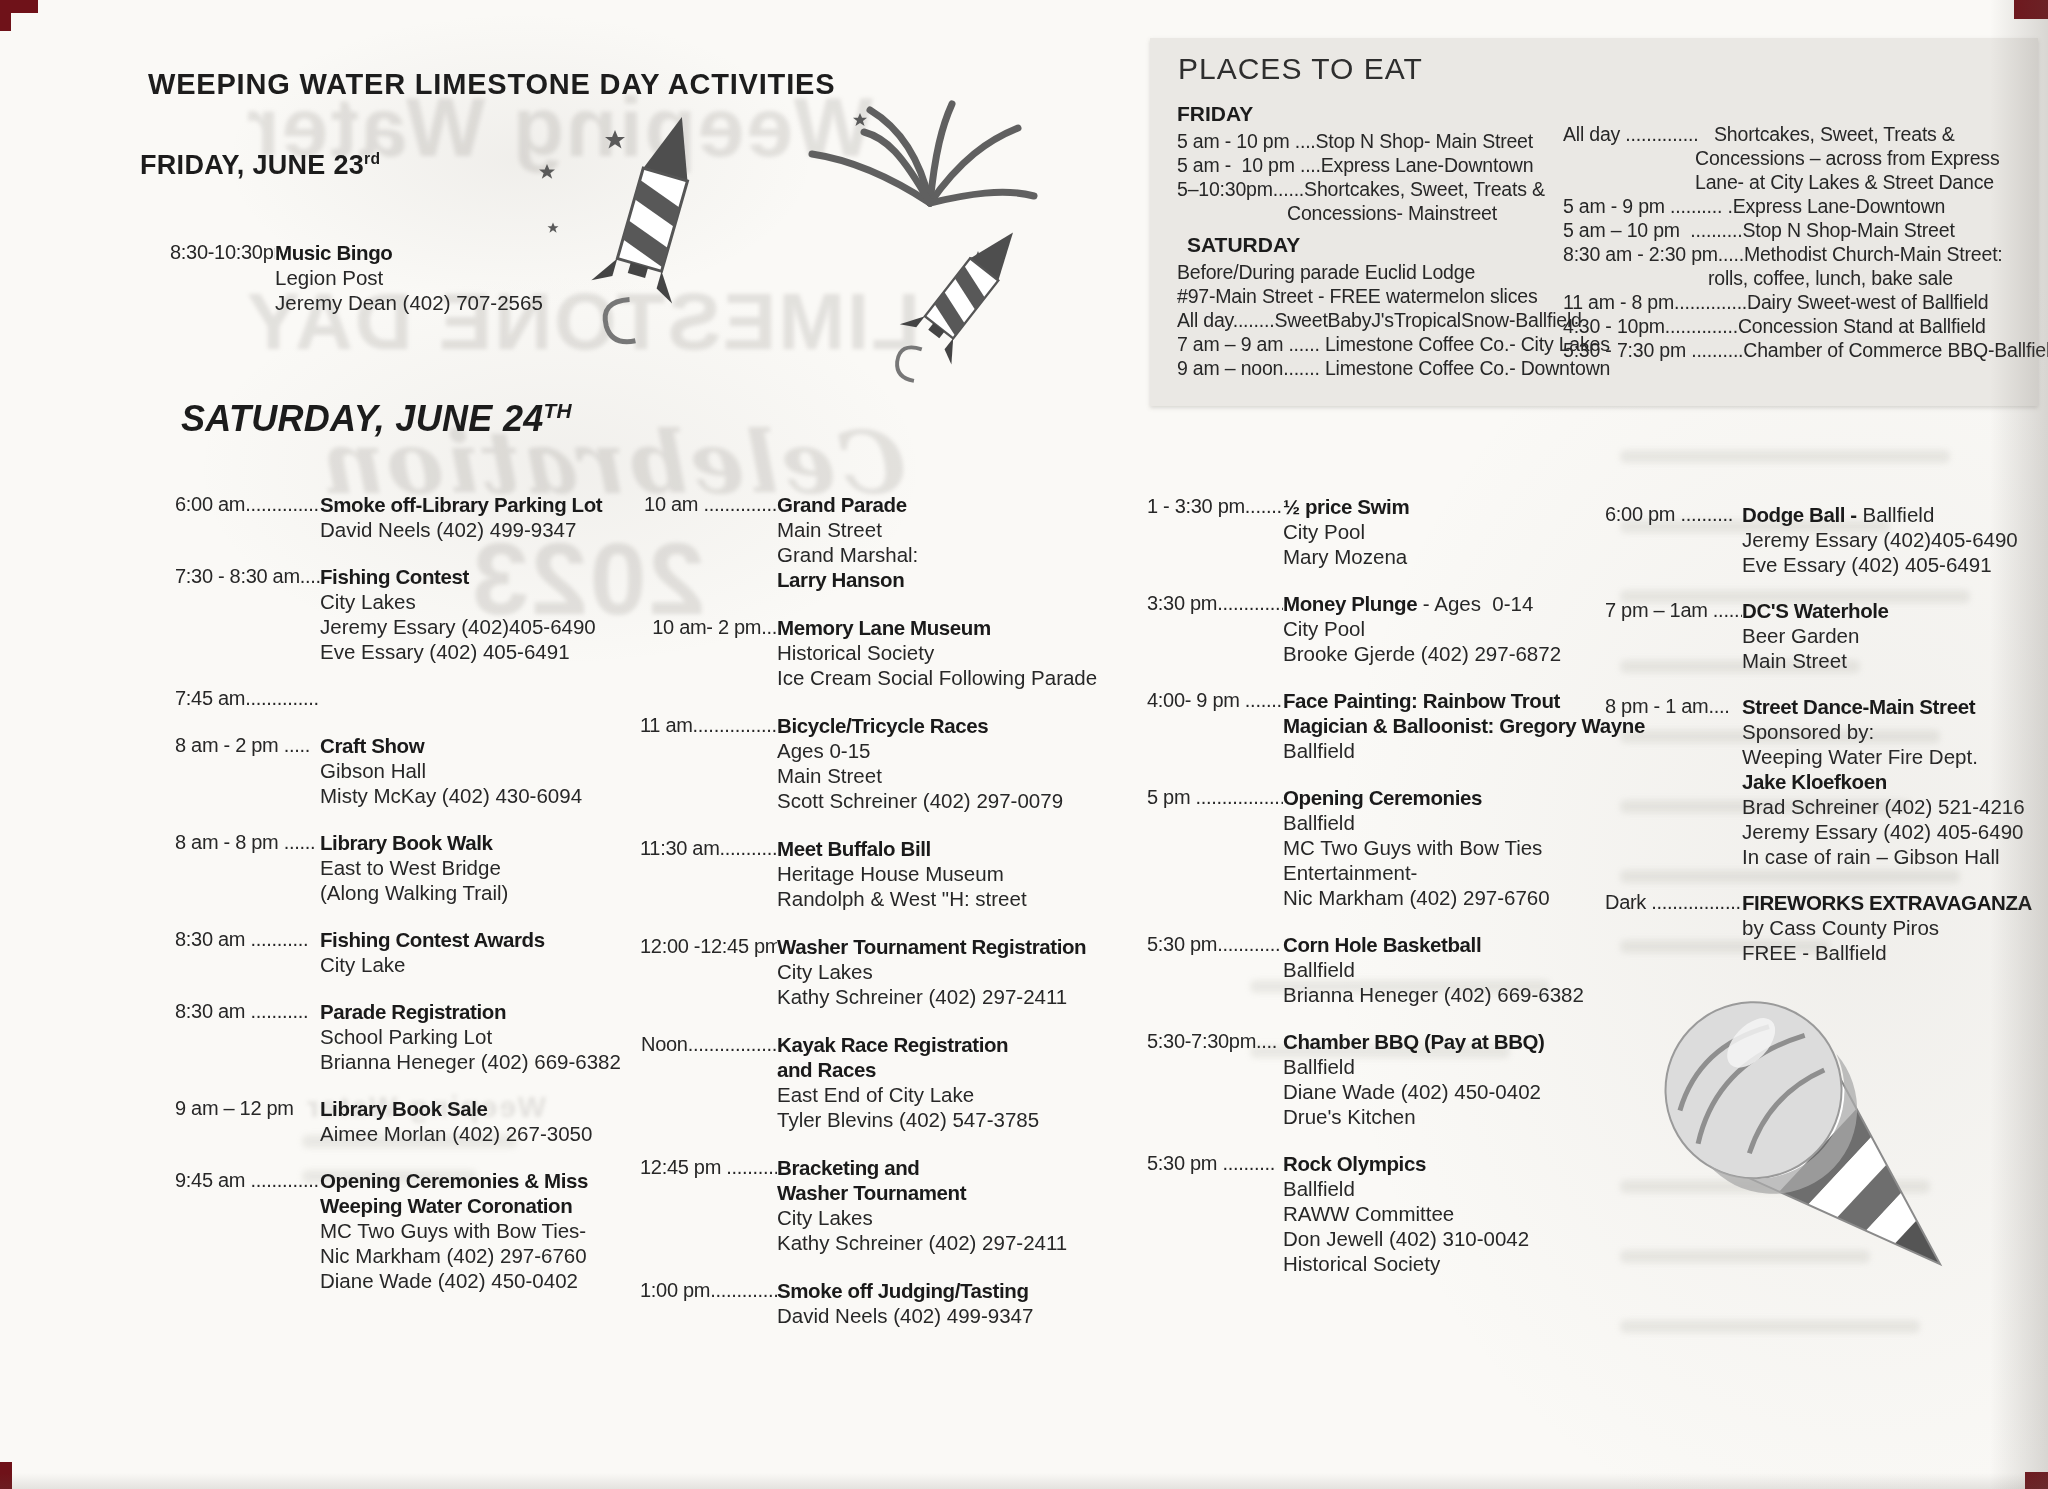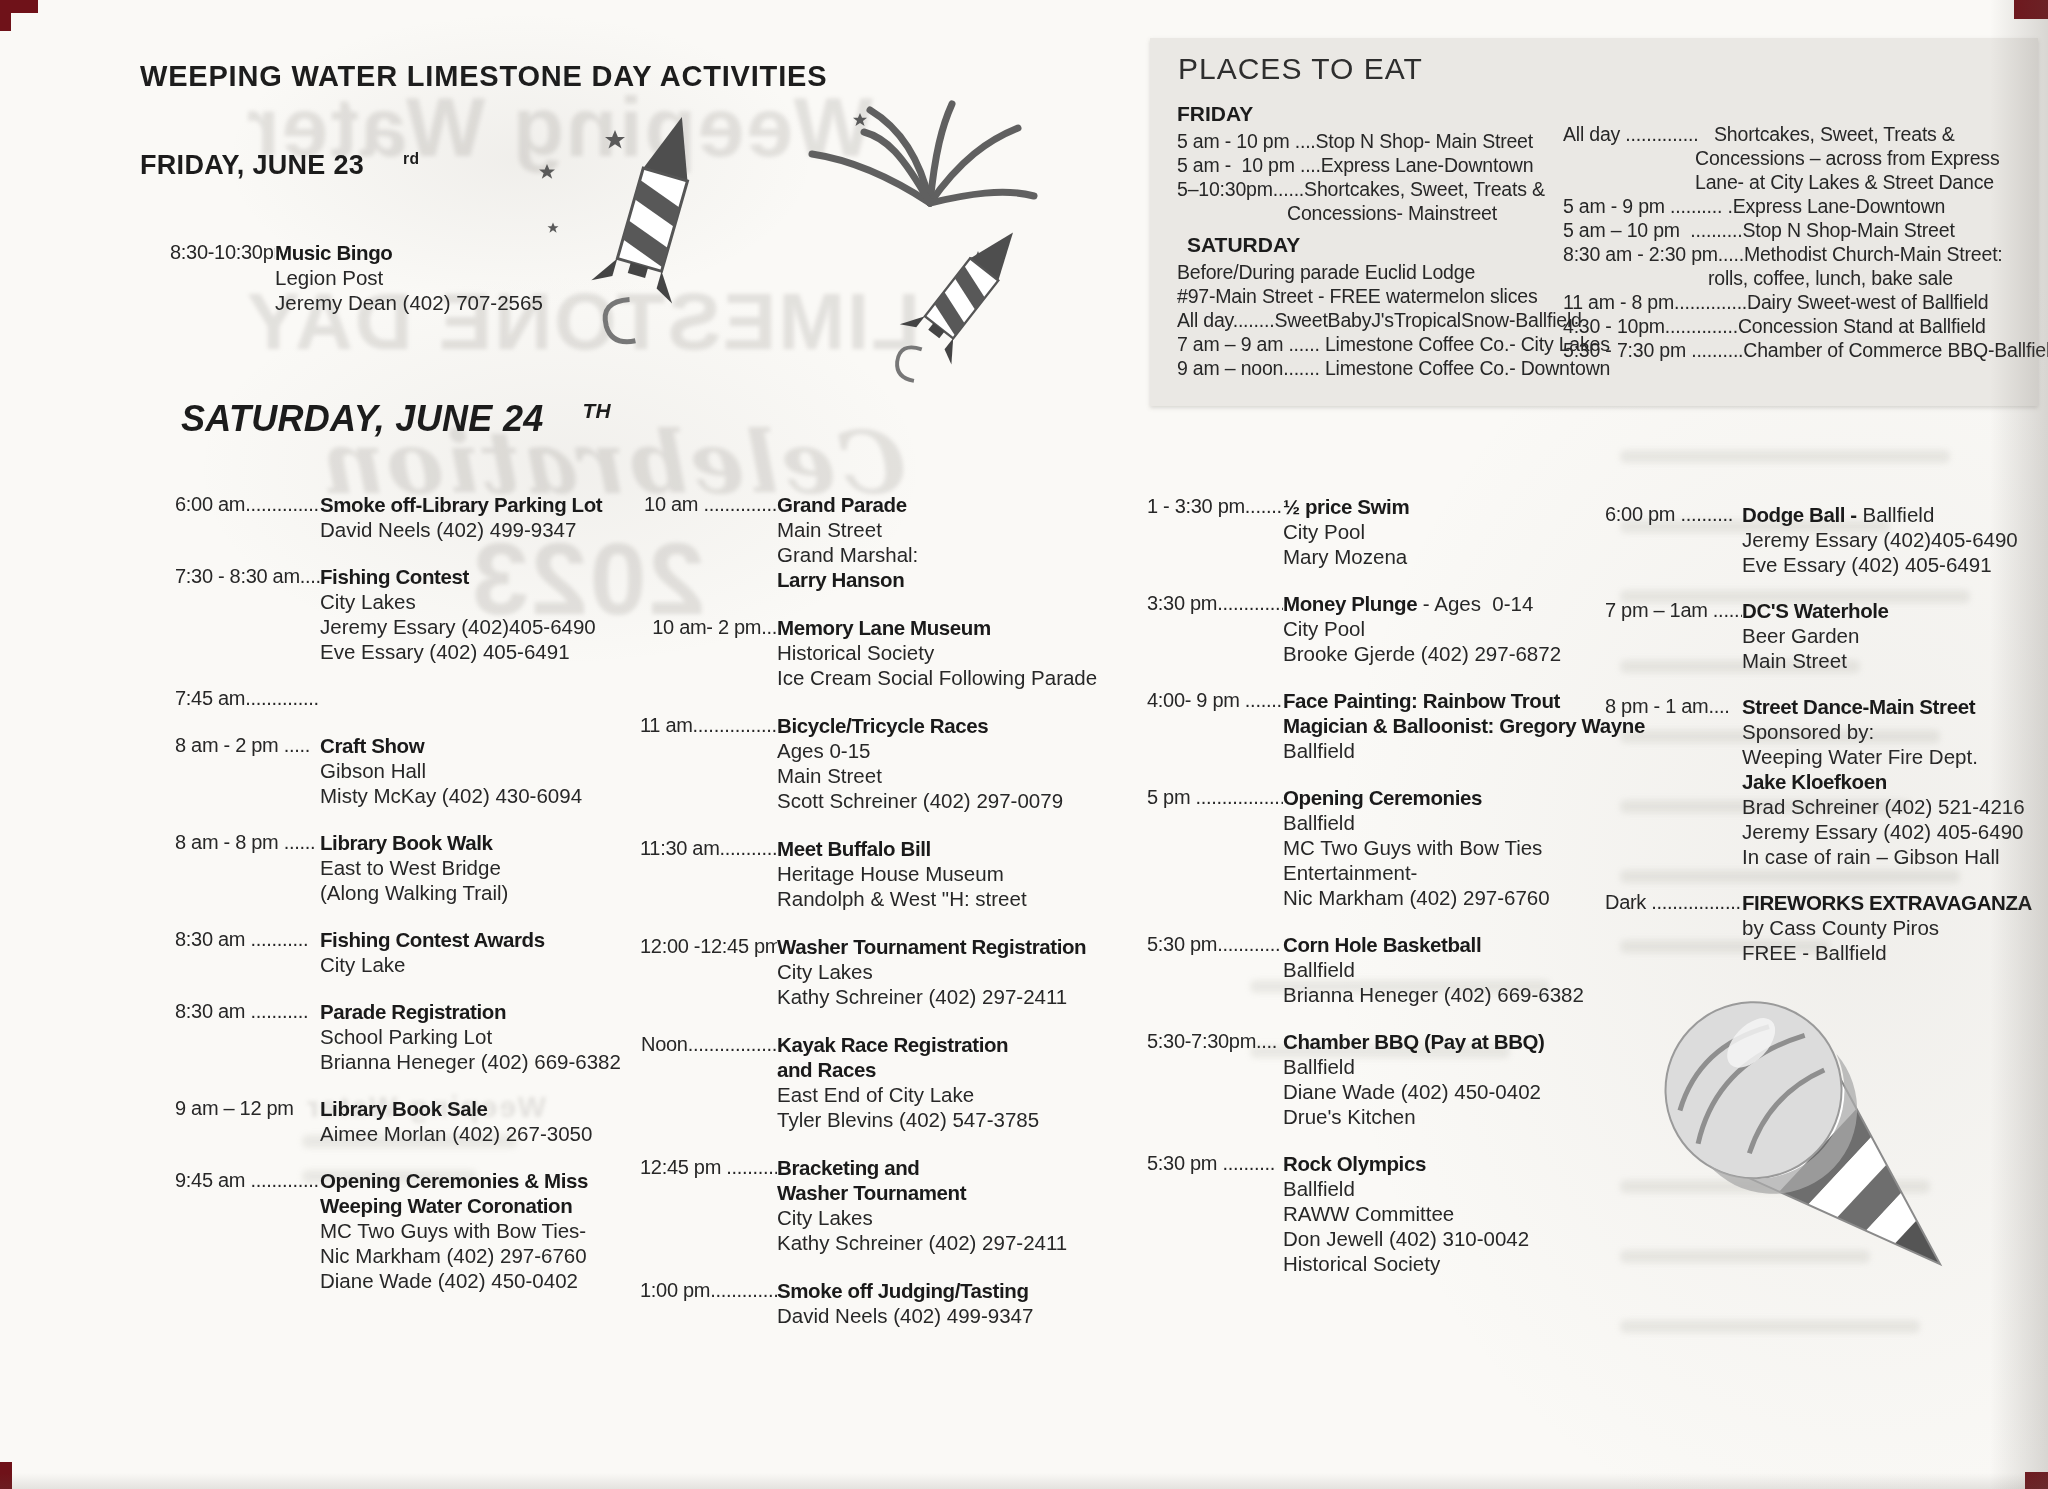--- a/index.html
+++ b/index.html
@@ -21,23 +21,23 @@
   .c-bl{left:0;bottom:0;width:12px;height:27px;}
   .c-br{right:0;bottom:0;width:23px;height:17px;}
 
   .ghost{position:absolute;transform:scaleX(-1);color:rgba(104,99,91,0.16);
     filter:blur(2.3px);font-weight:700;white-space:nowrap;letter-spacing:2px;line-height:1;}
   .ghost.serif{font-family:"DejaVu Serif",serif;font-style:italic;}
   .gbar{position:absolute;background:rgba(125,120,112,0.13);filter:blur(3px);
     height:13px;border-radius:6px;}
 
   .title{position:absolute;left:140px;top:60px;font-size:29px;font-weight:700;
-    letter-spacing:0.8px;color:#1d1d1d;margin:0;}
+    letter-spacing:0.8px;color:#1d1d1d;margin:8px;}
   .day-h{position:absolute;font-weight:700;color:#1c1c1c;letter-spacing:0.3px;}
-  .day-h sup{font-size:58%;margin-left:39px;}
+  .day-h sup{font-size:58%;}
   .friday-h{left:140px;top:150px;font-size:27px;}
   .saturday-h{left:181px;top:398px;font-size:36px;font-style:italic;}
 
   .events{position:absolute;}
   .ev{display:flex;margin-bottom:22px;}
   .ev-time{flex:0 0 145px;white-space:pre;overflow:hidden;font-size:20px;
     letter-spacing:-0.3px;line-height:25px;}
   .ev-desc{flex:1;}
   .ln{font-size:20.5px;line-height:25px;white-space:pre;}
   .ln.b{font-weight:700;letter-spacing:-0.4px;color:#1a1a1a;}

